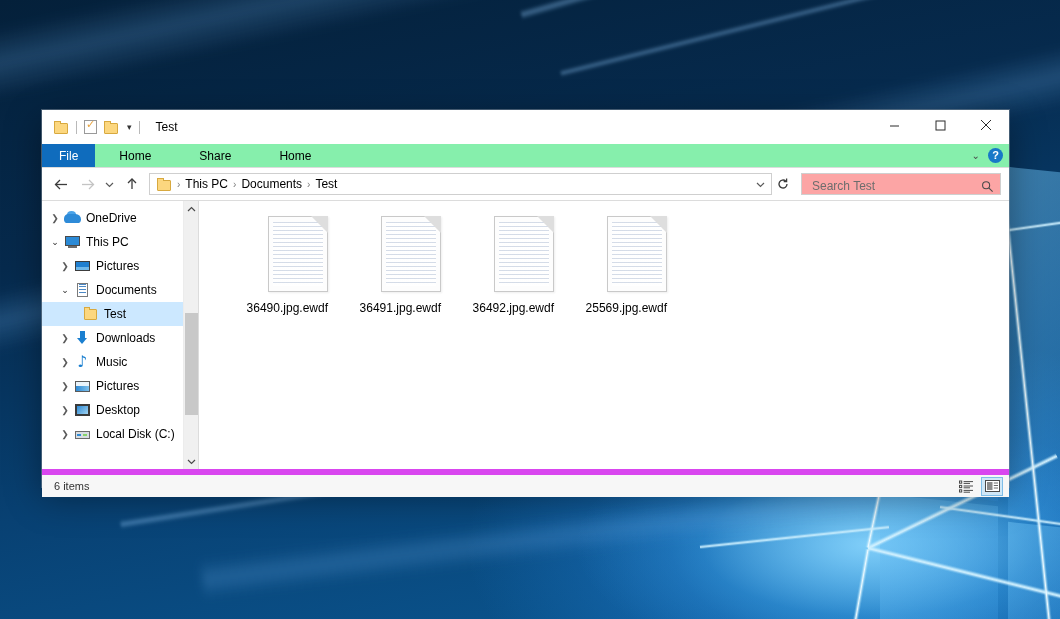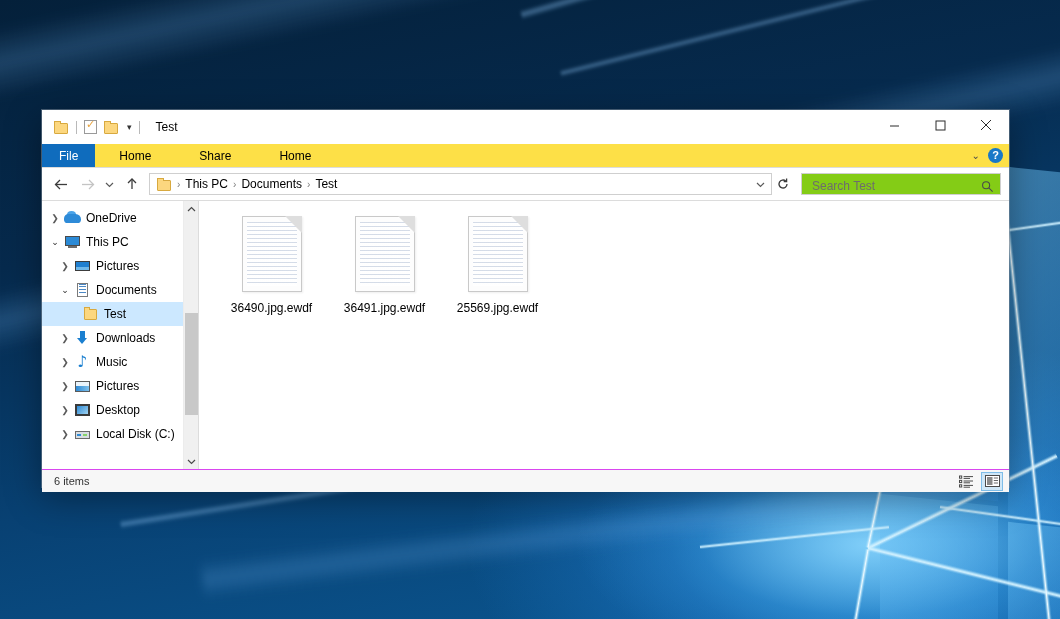--- a/index.html
+++ b/index.html
@@ -99,21 +99,21 @@
     margin-left:9px; font-size:12px; color:#000;
   }
   .wincontrols {
     position:absolute; right:0; top:0; height:30px; display:flex;
   }
   .wc { width:46px; height:30px; display:flex; align-items:center; justify-content:center; color:#2b2b2b; }
   .wc svg { display:block; }
 
   
   .ribbon {
-    height:23px; background:#fde047; display:flex; align-items:flex-start;
+    height:23px; background:#86efac; display:flex; align-items:flex-start;
     position:relative; border-bottom:1px solid #dcdcdc;
   }
   .tab {
     display:flex; align-items:center; padding:0 24px; font-size:12px; color:#000;
     height:23px; box-sizing:border-box;
   }
   .tab-file { background:#0f6cbd; color:#fff; padding:0 17px; }
   .ribbon-right { position:absolute; right:6px; top:0; height:23px; display:flex; align-items:center; gap:8px; }
   .chev-down { color:#4a4a4a; font-size:10px; }
   .help-btn {
@@ -132,21 +132,21 @@
   .addr-field {
     flex:1; height:22px; border:1px solid #cfcfcf; background:#fff;
     display:flex; align-items:center; margin-left:4px; padding:0 2px 0 5px;
     box-sizing:border-box;
   }
   .crumb { font-size:12px; color:#000; padding:0 4px; }
   .crumb-sep { color:#7d7d7d; font-size:10px; padding:0 1px; }
   .addr-tools { display:flex; align-items:center; }
   .addr-tools .navbtn { width:22px; height:22px; }
   .search-box {
-    width:200px; height:22px; border:1px solid #cfcfcf; background:#84cc16;
+    width:200px; height:22px; border:1px solid #cfcfcf; background:#fca5a5;
     display:flex; align-items:center; justify-content:space-between;
     padding:4px 6px 0 8px; box-sizing:border-box; margin-left:7px;
   }
   .search-box input {
     border:none; outline:none; font-size:12px; color:#555; width:170px;
     font-family:"Liberation Sans", sans-serif; background:transparent;
   }
   .search-box input::placeholder { color:#6d6d6d; }
 
   
@@ -266,21 +266,21 @@
     background:#c8c8c8;
   }
 
   
   .content {
     flex:1; background:#fff; position:relative; overflow:hidden;
     padding:12px 0 0 16px;
   }
   .tiles { display:flex; flex-wrap:wrap; }
   .tile {
-    width:113px; display:flex; flex-direction:column; align-items:center;
+    width:113px; display:flex; flex-direction:column; align-items:flex-end;
     padding-top:3px;
   }
   .doc-ico {
     width:58px; height:74px; position:relative;
     background:#fdfdfd;
     border:1px solid #c9c9c9;
     box-shadow:1px 1px 2px rgba(0,0,0,.07);
   }
   .doc-lines {
     position:absolute; left:4px; top:5px; right:4px; bottom:5px;
@@ -295,21 +295,21 @@
     position:absolute; right:-1px; top:-1px; width:0; height:0;
     border-right:17px solid #dedede; border-bottom:17px solid transparent;
   }
   .tile-label {
     margin-top:9px; font-size:12px; color:#000; text-align:center;
     white-space:nowrap;
   }
 
   
   .statusbar {
-    height:22px; border-top:1px solid #d946ef; background:#f7f7f7;
+    height:22px; border-top:6px solid #d946ef; background:#f7f7f7;
     display:flex; align-items:center; justify-content:space-between;
     padding:0 6px 0 12px; font-size:11px; color:#333;
   }
   .view-btns { display:flex; align-items:center; gap:4px; }
   .vbtn {
     width:22px; height:19px; display:flex; align-items:center; justify-content:center;
     box-sizing:border-box;
   }
   .vbtn.active { border:1px solid #7fbde8; background:#cfe7f7; }
 </style>
@@ -534,20 +534,27 @@
           </div>
 
           <div class="tile">
             <div class="doc-ico">
               <div class="doc-lines"></div>
               <div class="doc-fold-shade"></div>
             </div>
             <div class="tile-label">36491.jpg.ewdf</div>
           </div>
 
+          <div class="tile">
+            <div class="doc-ico">
+              <div class="doc-lines"></div>
+              <div class="doc-fold-shade"></div>
+            </div>
+            <div class="tile-label">36492.jpg.ewdf</div>
+          </div>
 
           <div class="tile">
             <div class="doc-ico">
               <div class="doc-lines"></div>
               <div class="doc-fold-shade"></div>
             </div>
             <div class="tile-label">25569.jpg.ewdf</div>
           </div>
 
 

